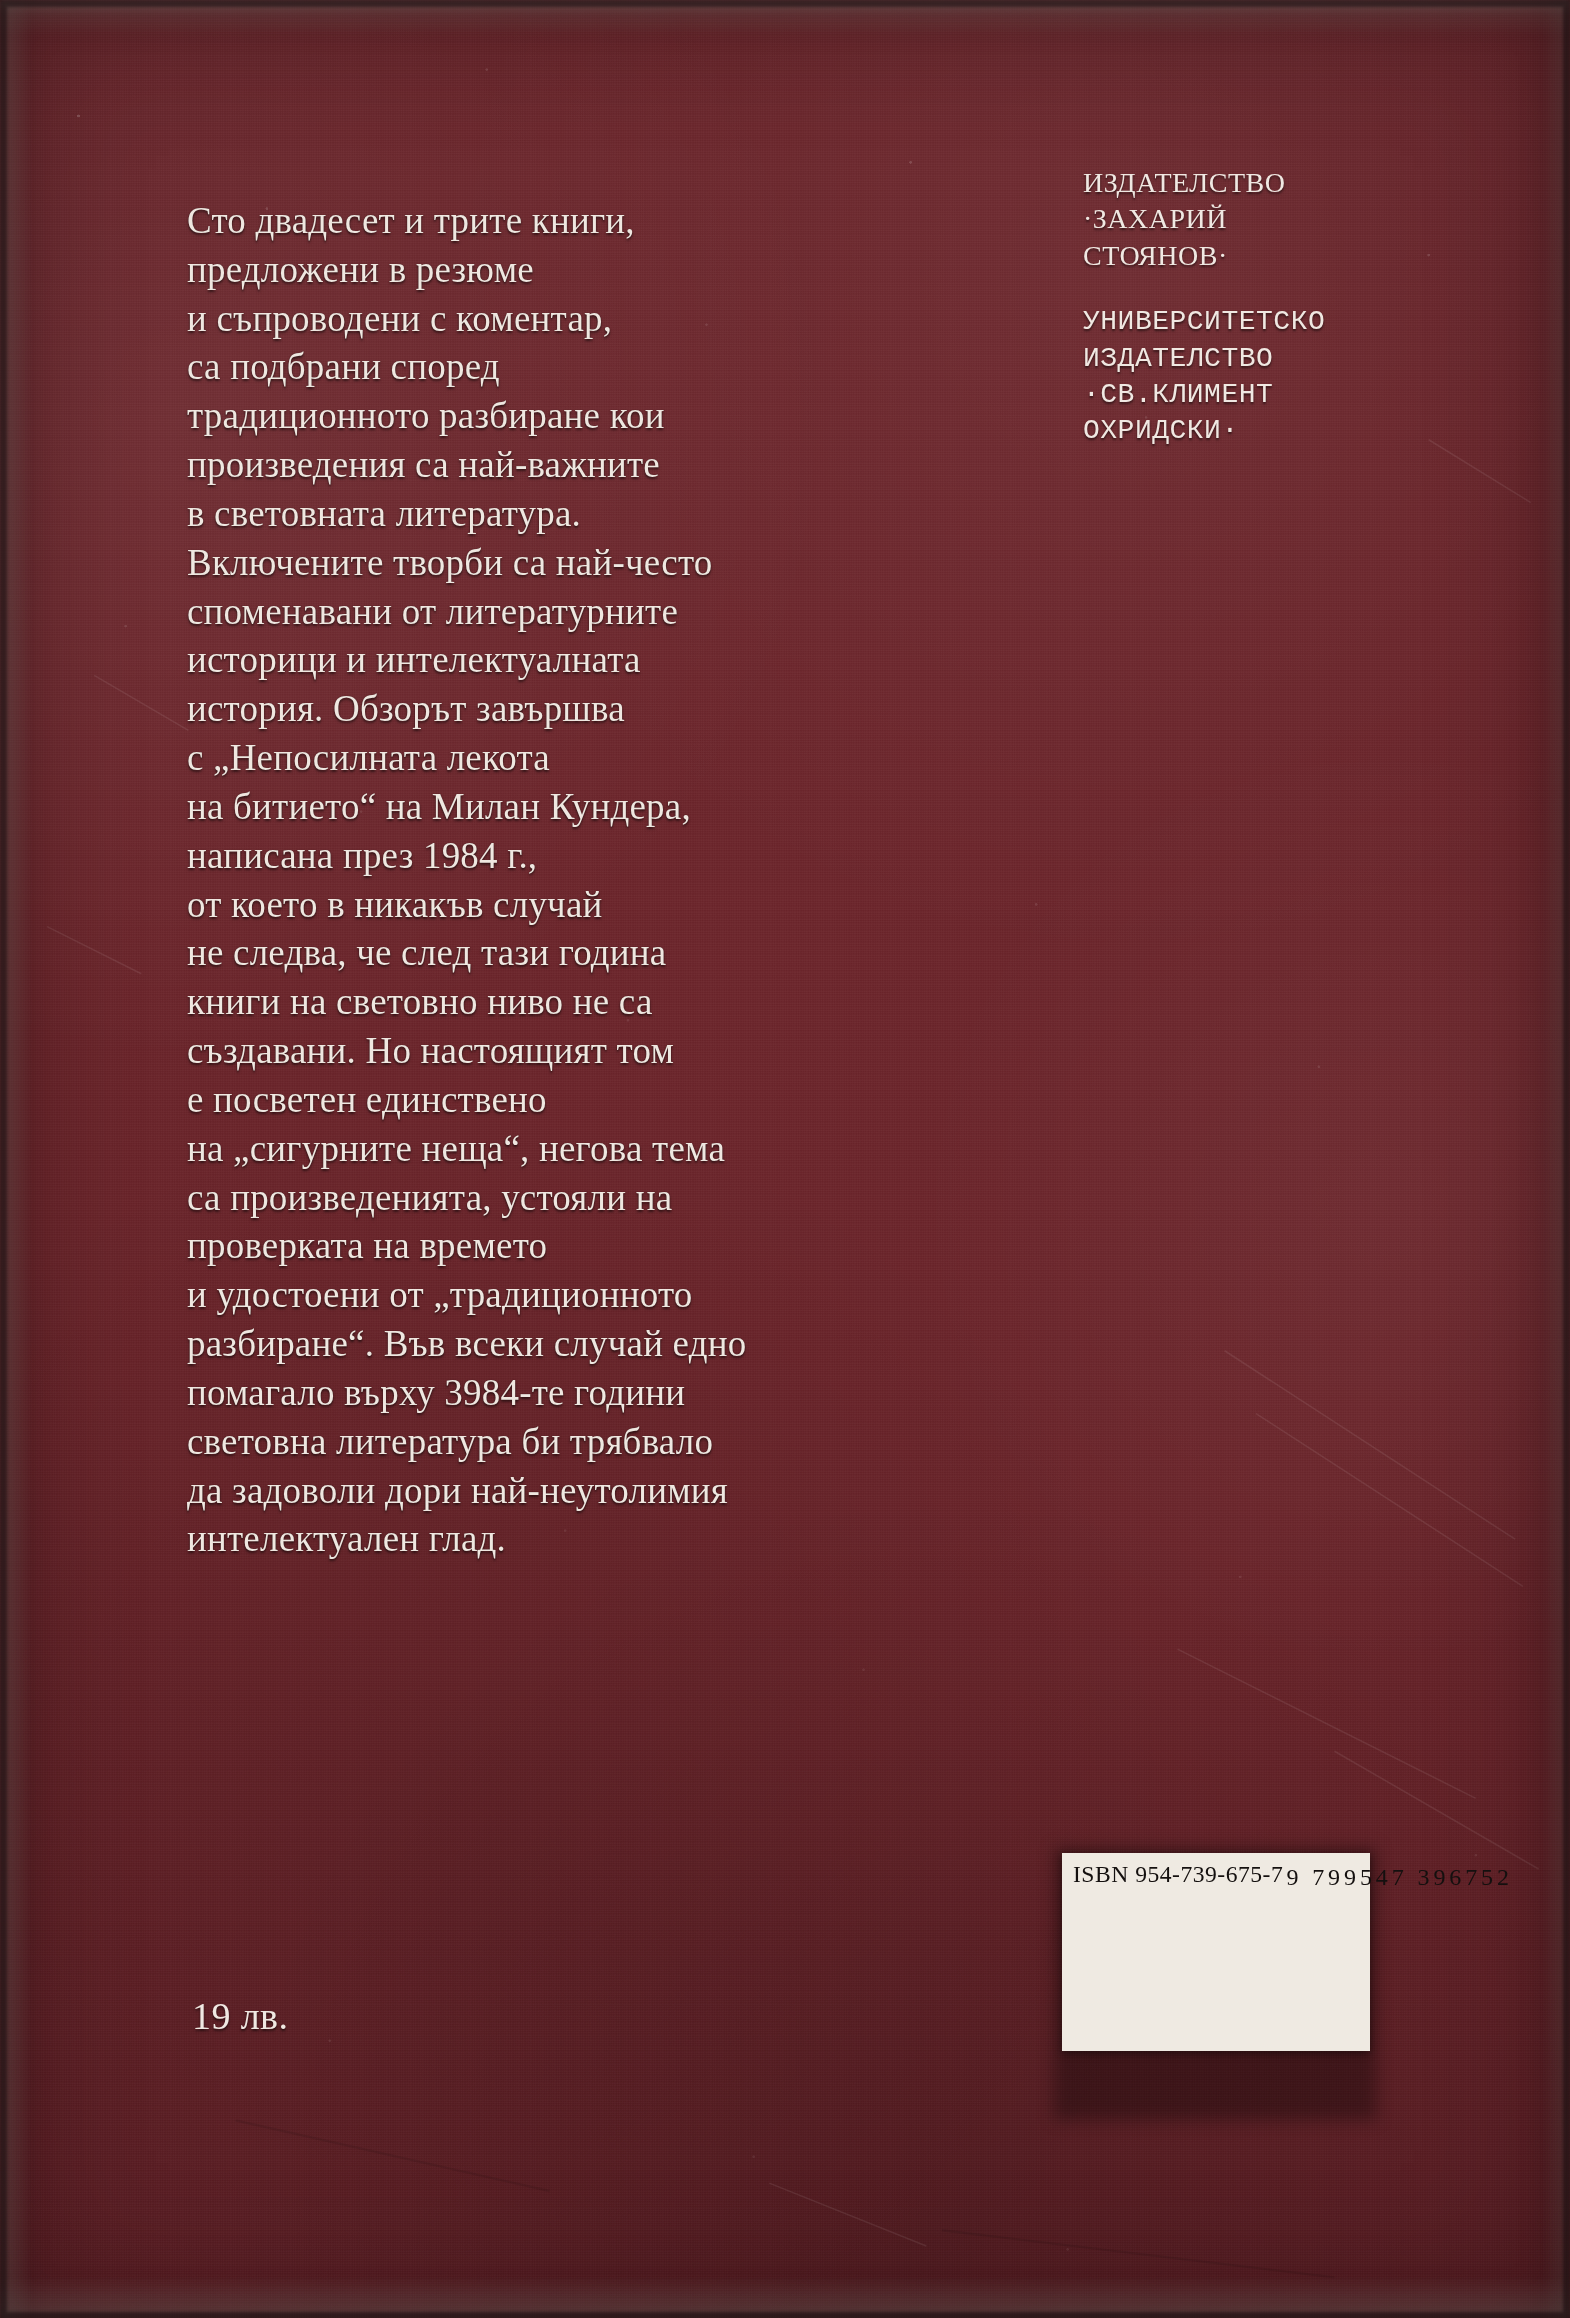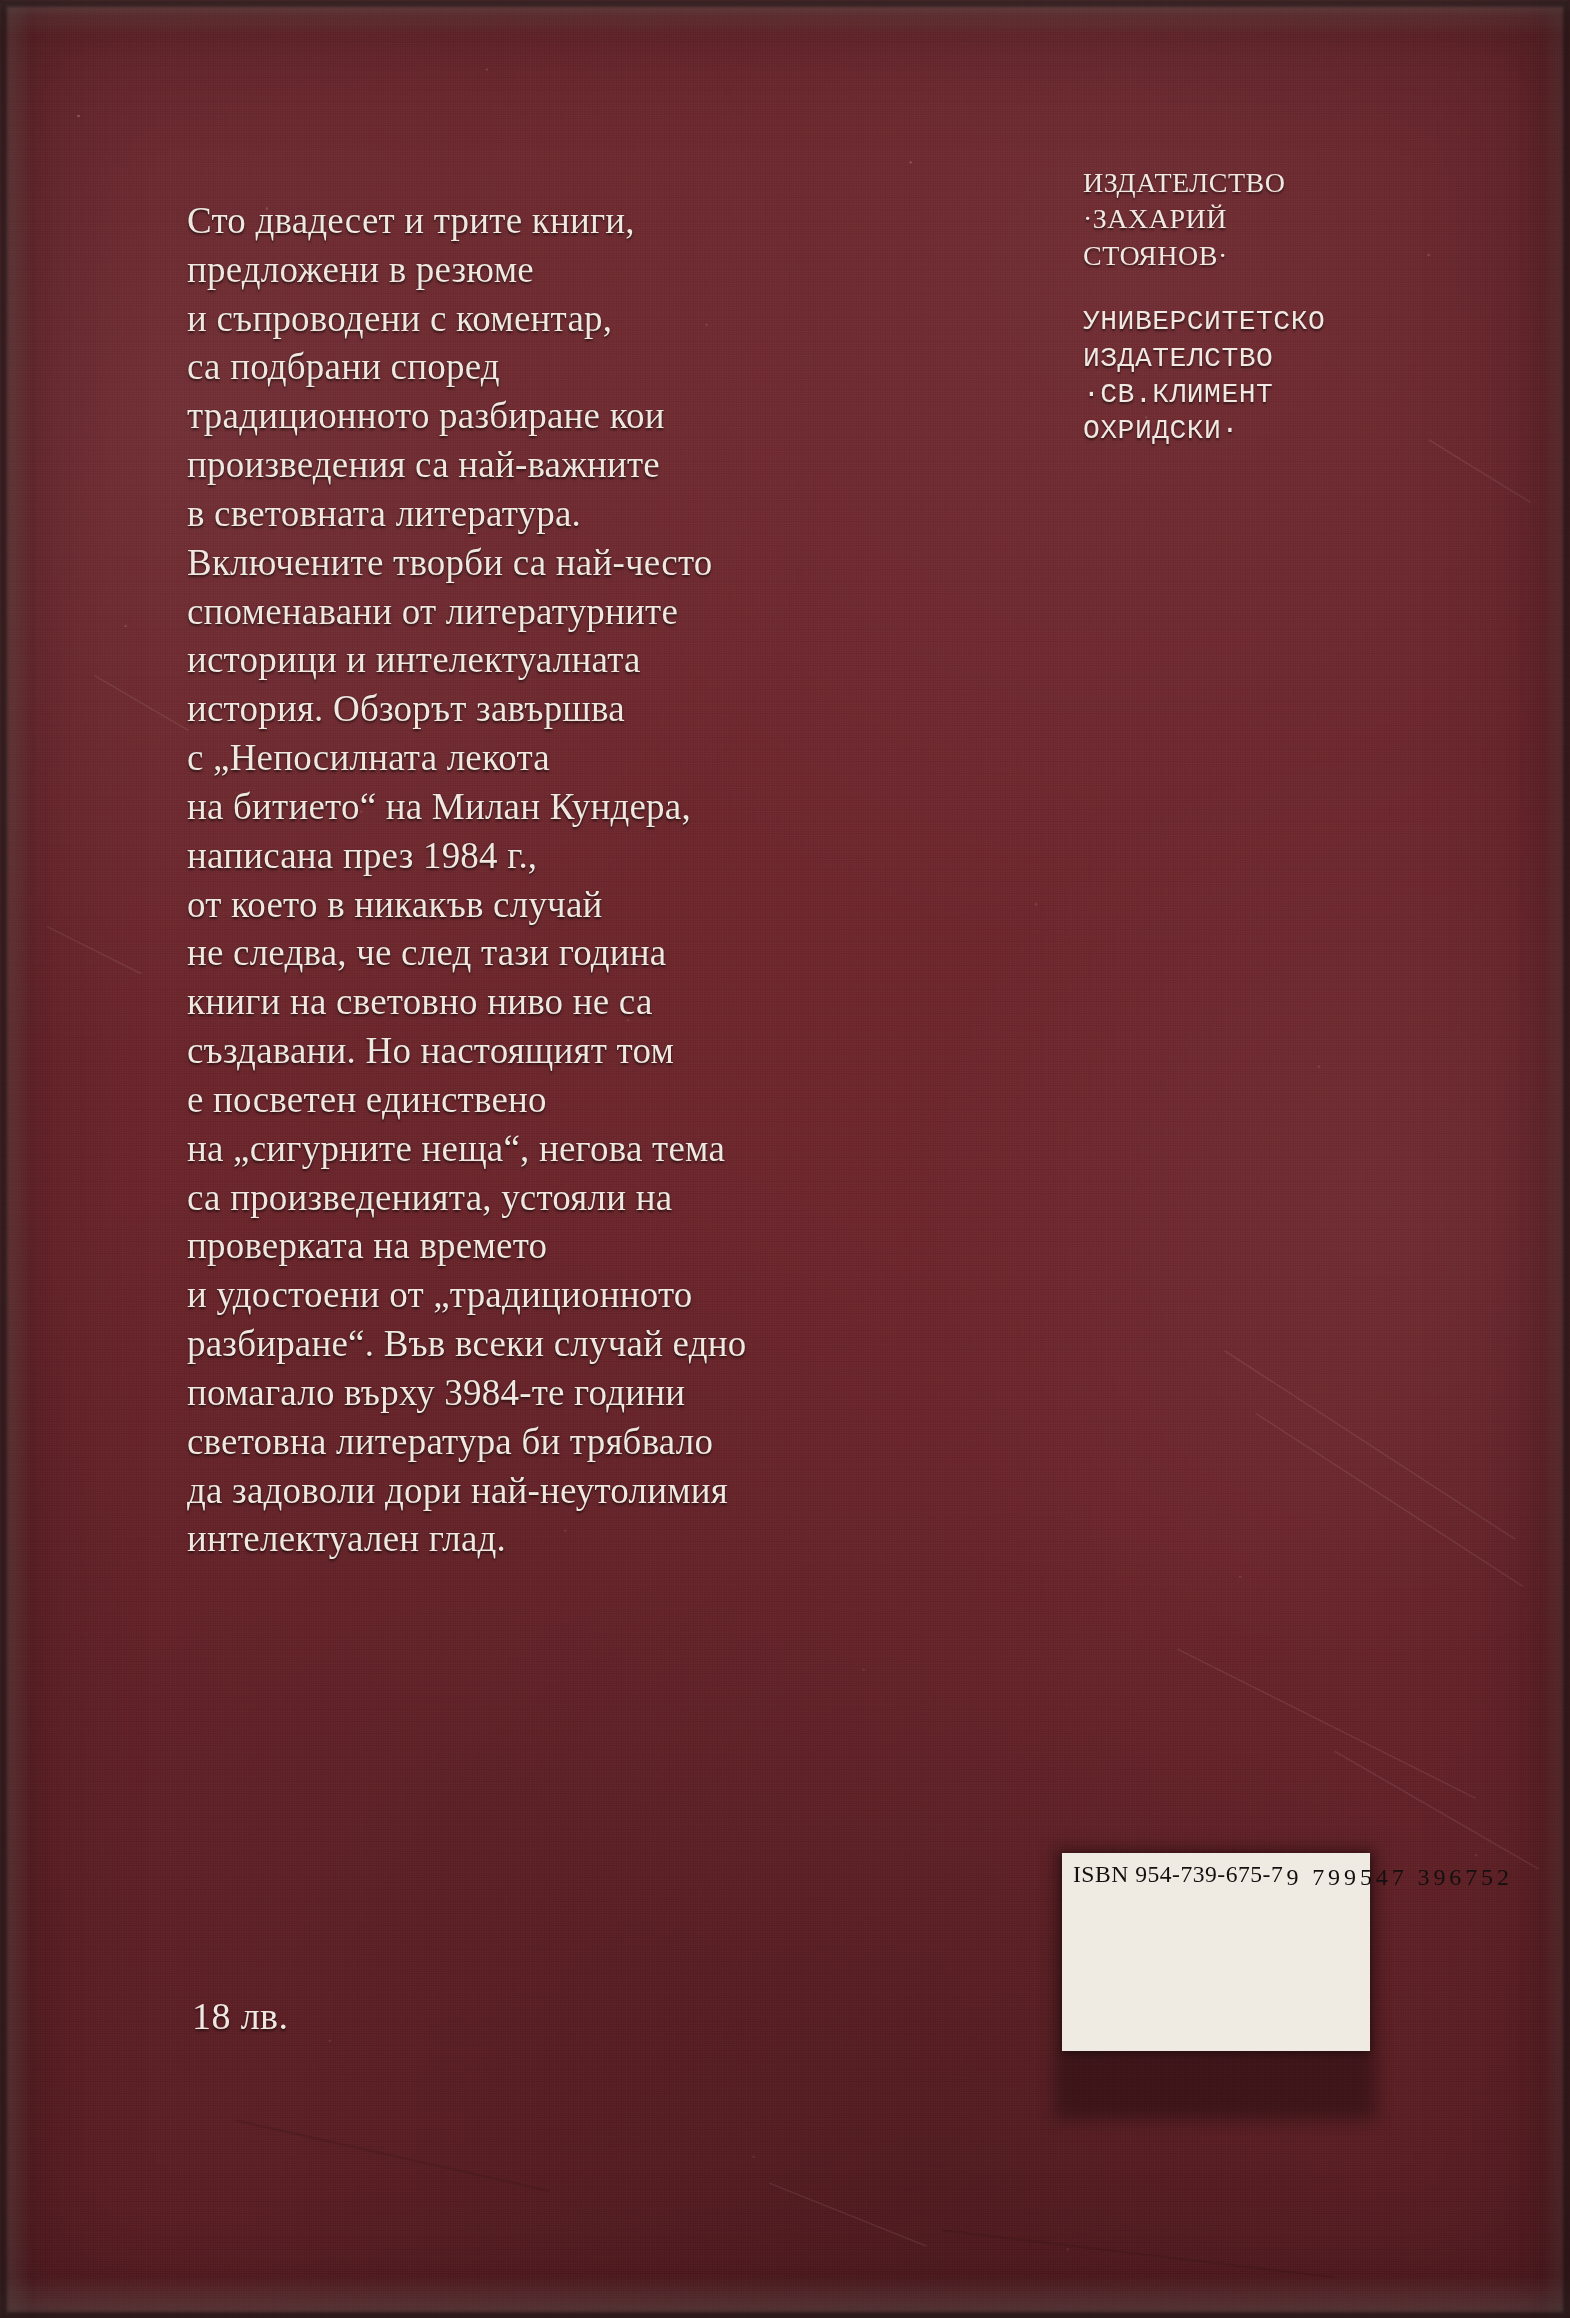--- a/index.html
+++ b/index.html
@@ -278,21 +278,21 @@
   <div class="publishers">
     <div class="pub-block">ИЗДАТЕЛСТВО
 ·ЗАХАРИЙ
 СТОЯНОВ·</div>
     <div class="pub-block">УНИВЕРСИТЕТСКО
 ИЗДАТЕЛСТВО
 ·СВ.КЛИМЕНТ
 ОХРИДСКИ·</div>
   </div>
 
-  <div class="price">18 лв.</div>
+  <div class="price">19 лв.</div>
 
   <div class="barcode-shadow"></div>
 
   <div class="barcode-box">
     <div class="barcode-isbn">ISBN 954-739-675-7</div>
     <div class="barcode-bars">
       <svg viewBox="0 0 360 240" preserveAspectRatio="none" xmlns="http://www.w3.org/2000/svg">
         <g fill="#14100f">
           <rect x="4" y="0" width="3" height="240"></rect>
           <rect x="11" y="0" width="2" height="240"></rect>

